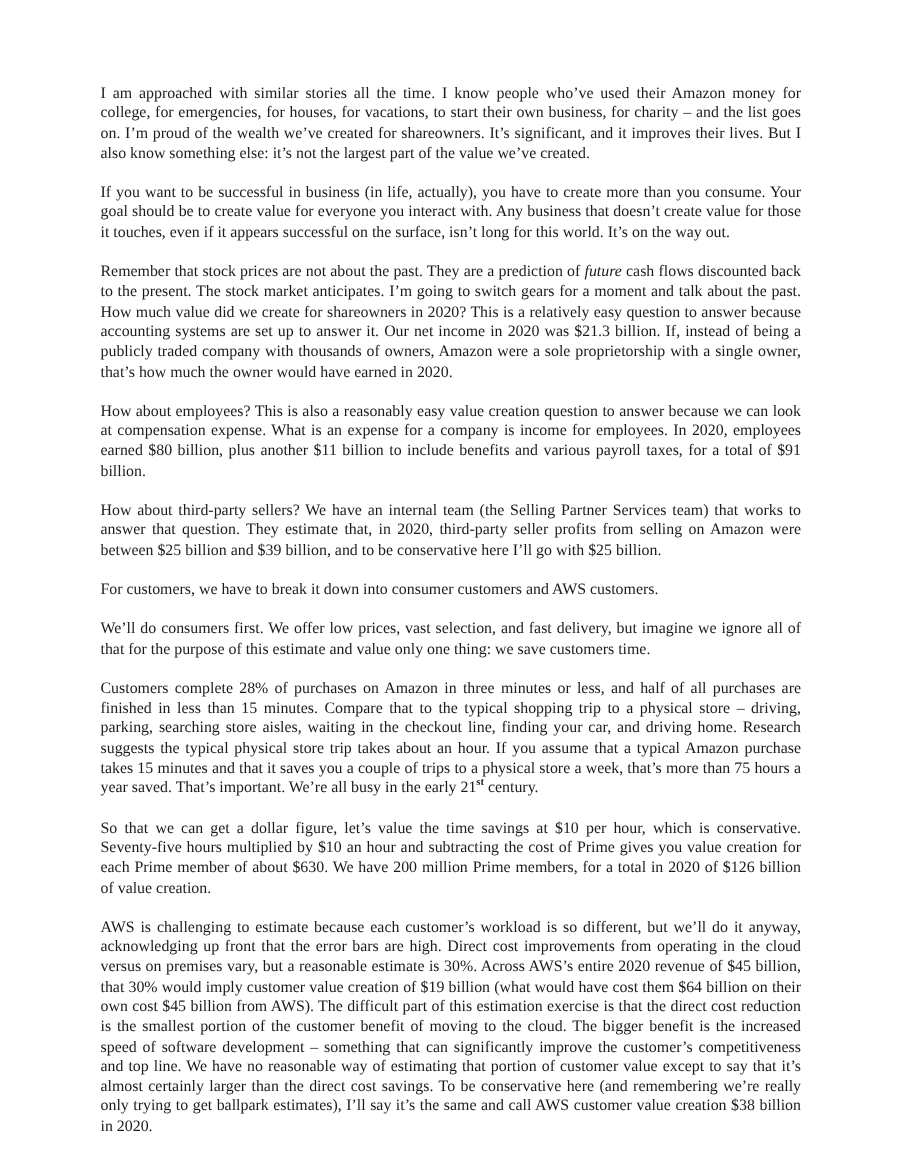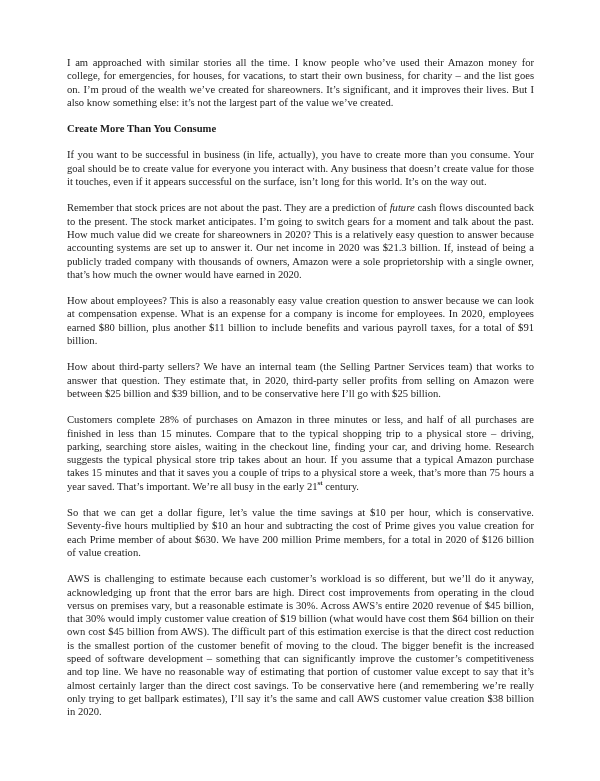--- a/index.html
+++ b/index.html
@@ -40,21 +40,22 @@
     line-height: 0;
     vertical-align: super;
     font-weight: bold;
   }
 </style>
 </head>
 <body>
 
 <div class="page" style="background: rgb(255, 255, 255); color: rgb(27, 27, 27);">
     <p class="paragraph"><span>I am approached with similar stories all the time. I know people who’ve used their Amazon money for college, for emergencies, for houses, for vacations, to start their own business, for charity – and the list goes on. I’m proud of the wealth we’ve created for shareowners. It’s significant, and it improves their lives. But I also know something else: it’s not the largest part of the value we’ve created.</span></p>
-    <h2 class="heading"><span>Create More Than You Consume</span></h2>
     <p class="paragraph"><span>If you want to be successful in business (in life, actually), you have to create more than you consume. Your goal should be to create value for everyone you interact with. Any business that doesn’t create value for those it touches, even if it appears successful on the surface, isn’t long for this world. It’s on the way out.</span></p>
     <p class="paragraph"><span>Remember that stock prices are not about the past. They are a prediction of </span><i>future</i><span> cash flows discounted back to the present. The stock market anticipates. I’m going to switch gears for a moment and talk about the past. How much value did we create for shareowners in 2020? This is a relatively easy question to answer because accounting systems are set up to answer it. Our net income in 2020 was $21.3 billion. If, instead of being a publicly traded company with thousands of owners, Amazon were a sole proprietorship with a single owner, that’s how much the owner would have earned in 2020.</span></p>
     <p class="paragraph"><span>How about employees? This is also a reasonably easy value creation question to answer because we can look at compensation expense. What is an expense for a company is income for employees. In 2020, employees earned $80 billion, plus another $11 billion to include benefits and various payroll taxes, for a total of $91 billion.</span></p>
     <p class="paragraph"><span>How about third-party sellers? We have an internal team (the Selling Partner Services team) that works to answer that question. They estimate that, in 2020, third-party seller profits from selling on Amazon were between $25 billion and $39 billion, and to be conservative here I’ll go with $25 billion.</span></p>
+    <p class="paragraph"><span>For customers, we have to break it down into consumer customers and AWS customers.</span></p>
+    <p class="paragraph"><span>We’ll do consumers first. We offer low prices, vast selection, and fast delivery, but imagine we ignore all of that for the purpose of this estimate and value only one thing: we save customers time.</span></p>
     <p class="paragraph"><span>Customers complete 28% of purchases on Amazon in three minutes or less, and half of all purchases are finished in less than 15 minutes. Compare that to the typical shopping trip to a physical store – driving, parking, searching store aisles, waiting in the checkout line, finding your car, and driving home. Research suggests the typical physical store trip takes about an hour. If you assume that a typical Amazon purchase takes 15 minutes and that it saves you a couple of trips to a physical store a week, that’s more than 75 hours a year saved. That’s important. We’re all busy in the early 21</span><sup>st</sup><span> century.</span></p>
     <p class="paragraph"><span>So that we can get a dollar figure, let’s value the time savings at $10 per hour, which is conservative. Seventy-five hours multiplied by $10 an hour and subtracting the cost of Prime gives you value creation for each Prime member of about $630. We have 200 million Prime members, for a total in 2020 of $126 billion of value creation.</span></p>
     <p class="paragraph"><span>AWS is challenging to estimate because each customer’s workload is so different, but we’ll do it anyway, acknowledging up front that the error bars are high. Direct cost improvements from operating in the cloud versus on premises vary, but a reasonable estimate is 30%. Across AWS’s entire 2020 revenue of $45 billion, that 30% would imply customer value creation of $19 billion (what would have cost them $64 billion on their own cost $45 billion from AWS). The difficult part of this estimation exercise is that the direct cost reduction is the smallest portion of the customer benefit of moving to the cloud. The bigger benefit is the increased speed of software development – something that can significantly improve the customer’s competitiveness and top line. We have no reasonable way of estimating that portion of customer value except to say that it’s almost certainly larger than the direct cost savings. To be conservative here (and remembering we’re really only trying to get ballpark estimates), I’ll say it’s the same and call AWS customer value creation $38 billion in 2020.</span></p>
   </div>
 
 </body></html>

